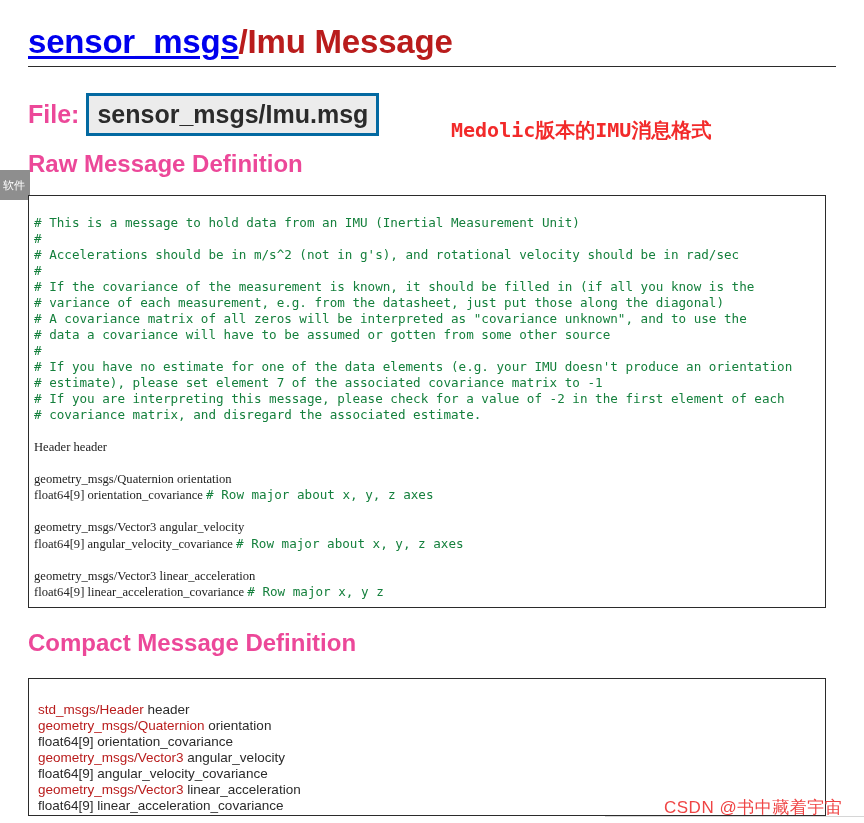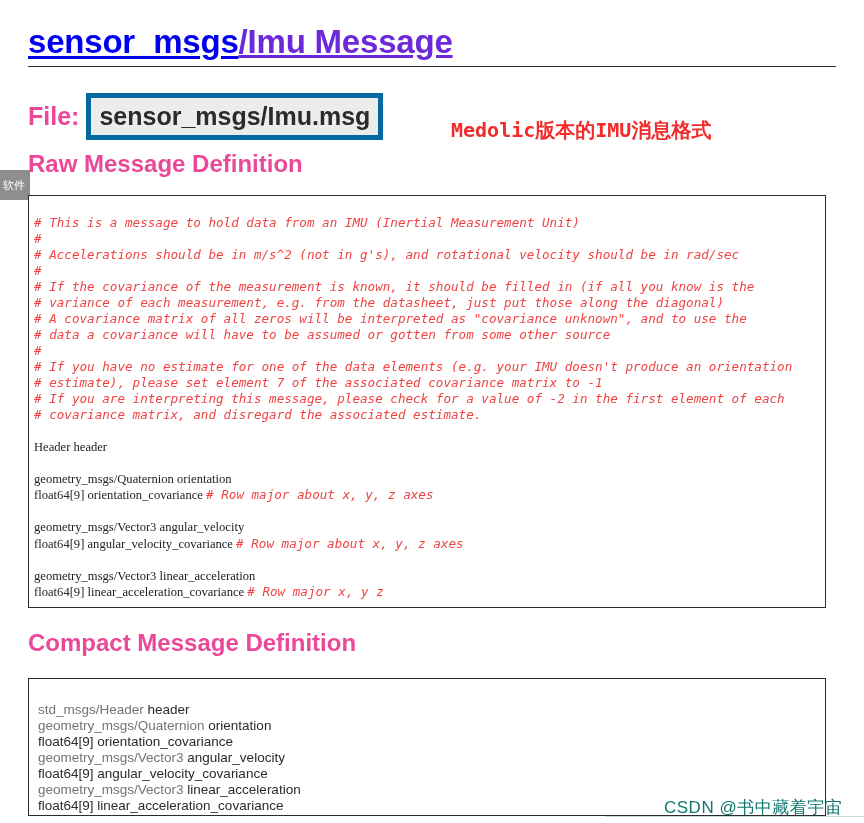--- a/index.html
+++ b/index.html
@@ -27,21 +27,21 @@
     font-weight: bold;
     letter-spacing: -0.2px;
     white-space: nowrap;
     line-height: 40px;
   }
   #page-title .link {
     color: #0000ee;
     text-underline-offset: 3px;
     text-align: center;
   }
-  #page-title .rest { color: #6d28d9; text-decoration: underline; }
+  #page-title .rest { color: #b91c1c; }
   #title-rule {
     position: absolute;
     left: 28px;
     top: 66px;
     width: 808px;
     height: 1px;
     background: #2b2b2b;
   }
 
   
@@ -50,21 +50,21 @@
     left: 28px;
     top: 93px;
     display: flex;
     align-items: center;
     font-size: 25px;
     font-weight: bold;
   }
   #file-label { margin-right: 7px; color: #ec4899; }
   #file-value {
     background: #ececec;
-    border: 5px solid #0369a1;
+    border: 3px solid #0369a1;
     padding: 4px 8px 5px 8px;
     color: #2b2b2b;
     font-size: 25px;
     font-weight: bold;
     line-height: 28px;
   }
 
   
   #annotation {
     position: absolute;
@@ -120,21 +120,21 @@
     position: absolute;
     left: 34px;
     top: 202px;
     width: 900px;
     font-family: "DejaVu Sans Mono", monospace;
     font-size: 12.6px;
     line-height: 16.05px;
     white-space: pre;
     color: #222222;
   }
-  #raw-code .c { color: #ef4444; font-style: italic; }
+  #raw-code .c { color: #15803d; }
   #raw-code .d { color: #222222; font-family: Liberation Serif, serif; }
 
   
   #compact-box {
     position: absolute;
     left: 28px;
     top: 678px;
     width: 798px;
     height: 138px;
     border: 1px solid #2b2b2b;
@@ -143,29 +143,29 @@
   #compact-code {
     position: absolute;
     left: 38px;
     top: 688px;
     font-family: "Liberation Sans", sans-serif;
     font-size: 13.5px;
     line-height: 16px;
     white-space: pre;
     color: #2b2b2b;
   }
-  #compact-code .lnk { color: #737373; }
+  #compact-code .lnk { color: #b91c1c; }
 
   
   #watermark {
     position: absolute;
     left: 664px;
     top: 796px;
     font-size: 17px;
-    color: #0f766e;
+    color: #ef4444;
     white-space: nowrap;
     letter-spacing: 0.5px;
   }
   #watermark-rule {
     position: absolute;
     left: 605px;
     top: 816px;
     width: 259px;
     height: 1px;
     background: #d6d6d6;

